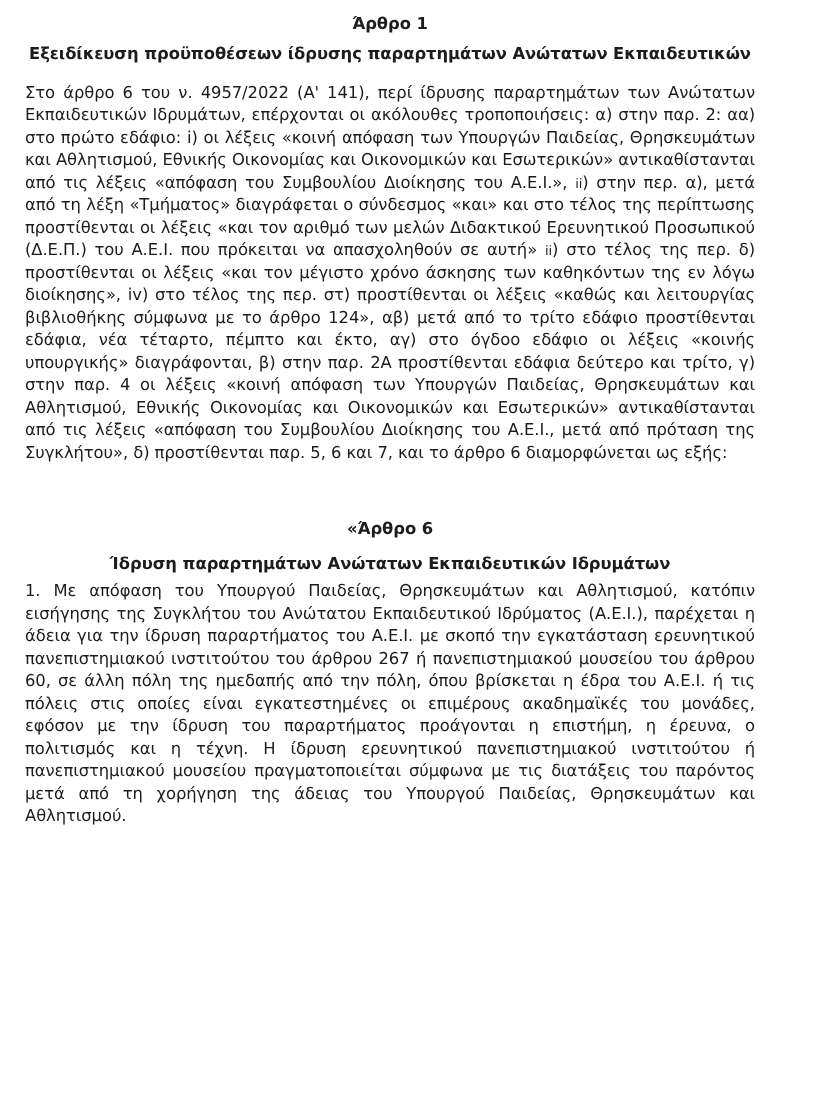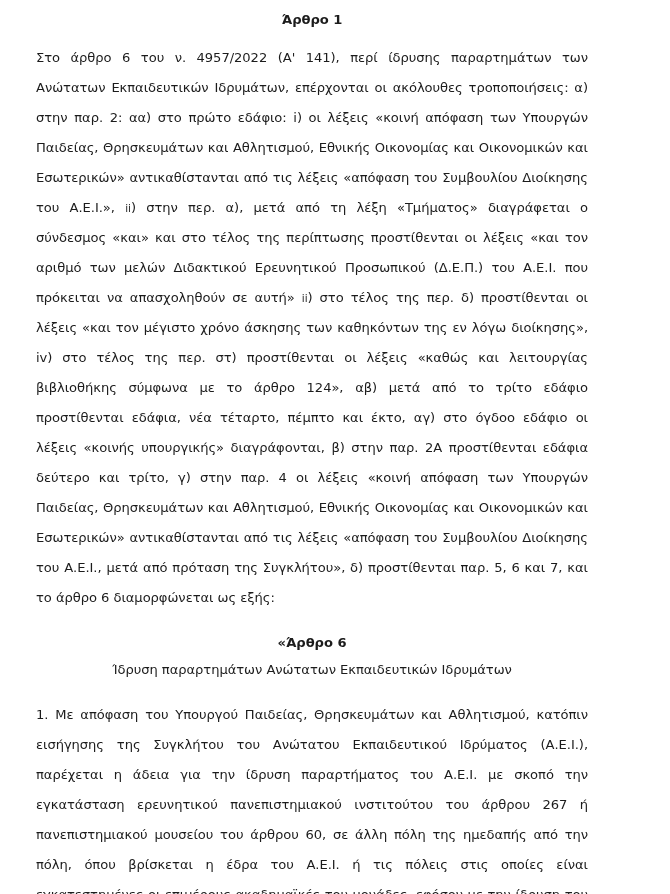--- a/index.html
+++ b/index.html
@@ -30,52 +30,54 @@
     letter-spacing: -0.05px;
     margin: 0;
   }
   .title-line {
     display: block;
   }
   .body-par {
     text-align: justify;
     text-justify: inter-word;
     font-size: 13.1px;
-    line-height: 30px;
+    line-height: 18px;
     letter-spacing: -0.05px;
-    margin: 16px;
+    margin: 0;
     text-indent: 0;
   }
   .par-first {
     margin-top: 11px;
   }
   .center-head {
     text-align: center;
     font-size: 13.1px;
     line-height: 27.6px;
     letter-spacing: -0.05px;
     margin: 0;
   }
   .head-article {
     font-weight: bold;
+    margin-top: 38px;
   }
   .head-sub {
-    font-weight: normal;
+    font-weight: bold;
   }
   .roman-small {
     font-size: 10.4px;
   }
 </style>
 </head>
 <body>
 
 <div class="page">
 
   <div class="doc-title">
     <span class="title-line">Άρθρο 1</span>
+    <span class="title-line">Εξειδίκευση προϋποθέσεων ίδρυσης παραρτημάτων Ανώτατων Εκπαιδευτικών</span>
   </div>
 
   <p class="body-par par-first"><span>Στο άρθρο 6 του ν. 4957/2022 (Α' 141), περί ίδρυσης παραρτημάτων των Ανώτατων Εκπαιδευτικών Ιδρυμάτων, επέρχονται οι ακόλουθες τροποποιήσεις: α) στην παρ. 2: αα) στο πρώτο εδάφιο: i) οι λέξεις «κοινή απόφαση των Υπουργών Παιδείας, Θρησκευμάτων και Αθλητισμού, Εθνικής Οικονομίας και Οικονομικών και Εσωτερικών» αντικαθίστανται από τις λέξεις «απόφαση του Συμβουλίου Διοίκησης του Α.Ε.Ι.», </span><span class="roman-small">ii</span><span>) στην περ. α), μετά από τη λέξη «Τμήματος» διαγράφεται ο σύνδεσμος «και» και στο τέλος της περίπτωσης προστίθενται οι λέξεις «και τον αριθμό των μελών Διδακτικού Ερευνητικού Προσωπικού (Δ.Ε.Π.) του Α.Ε.Ι. που πρόκειται να απασχοληθούν σε αυτή» </span><span class="roman-small">ii</span><span>) στο τέλος της περ. δ) προστίθενται οι λέξεις «και τον μέγιστο χρόνο άσκησης των καθηκόντων της εν λόγω διοίκησης», iv) στο τέλος της περ. στ) προστίθενται οι λέξεις «καθώς και λειτουργίας βιβλιοθήκης σύμφωνα με το άρθρο 124», αβ) μετά από το τρίτο εδάφιο προστίθενται εδάφια, νέα τέταρτο, πέμπτο και έκτο, αγ) στο όγδοο εδάφιο οι λέξεις «κοινής υπουργικής» διαγράφονται, β) στην παρ. 2Α προστίθενται εδάφια δεύτερο και τρίτο, γ) στην παρ. 4 οι λέξεις «κοινή απόφαση των Υπουργών Παιδείας, Θρησκευμάτων και Αθλητισμού, Εθνικής Οικονομίας και Οικονομικών και Εσωτερικών» αντικαθίστανται από τις λέξεις «απόφαση του Συμβουλίου Διοίκησης του Α.Ε.Ι., μετά από πρόταση της Συγκλήτου», δ) προστίθενται παρ. 5, 6 και 7, και το άρθρο 6 διαμορφώνεται ως εξής:</span></p>
 
   <p class="center-head head-article">«Άρθρο 6</p>
 
   <p class="center-head head-sub">Ίδρυση παραρτημάτων Ανώτατων Εκπαιδευτικών Ιδρυμάτων</p>
 
   <p class="body-par">1. Με απόφαση του Υπουργού Παιδείας, Θρησκευμάτων και Αθλητισμού, κατόπιν εισήγησης της Συγκλήτου του Ανώτατου Εκπαιδευτικού Ιδρύματος (Α.Ε.Ι.), παρέχεται η άδεια για την ίδρυση παραρτήματος του Α.Ε.Ι. με σκοπό την εγκατάσταση ερευνητικού πανεπιστημιακού ινστιτούτου του άρθρου 267 ή πανεπιστημιακού μουσείου του άρθρου 60, σε άλλη πόλη της ημεδαπής από την πόλη, όπου βρίσκεται η έδρα του Α.Ε.Ι. ή τις πόλεις στις οποίες είναι εγκατεστημένες οι επιμέρους ακαδημαϊκές του μονάδες, εφόσον με την ίδρυση του παραρτήματος προάγονται η επιστήμη, η έρευνα, ο πολιτισμός και η τέχνη. Η ίδρυση ερευνητικού πανεπιστημιακού ινστιτούτου ή πανεπιστημιακού μουσείου πραγματοποιείται σύμφωνα με τις διατάξεις του παρόντος μετά από τη χορήγηση της άδειας του Υπουργού Παιδείας, Θρησκευμάτων και Αθλητισμού.</p>
 

